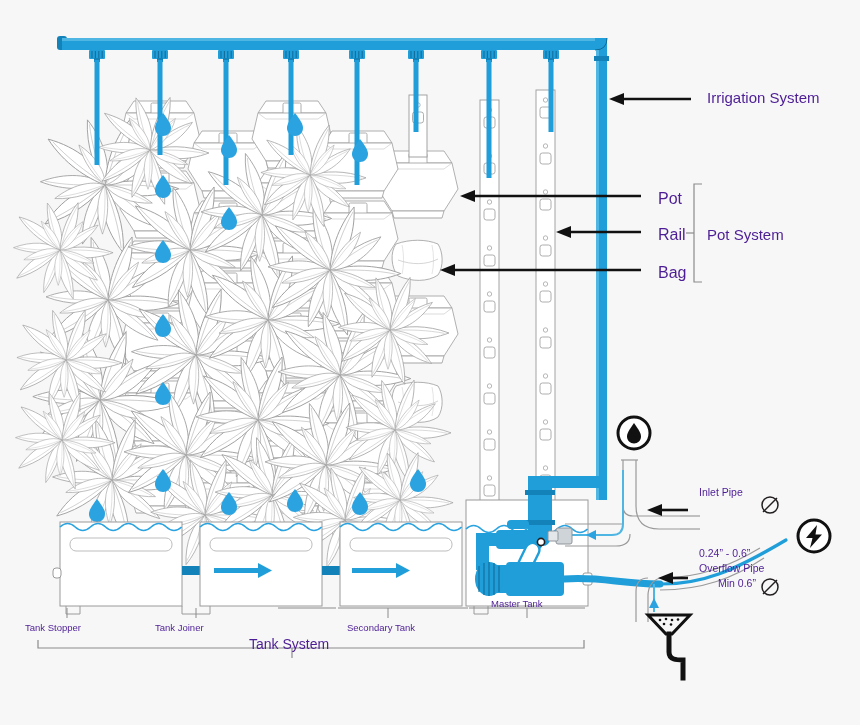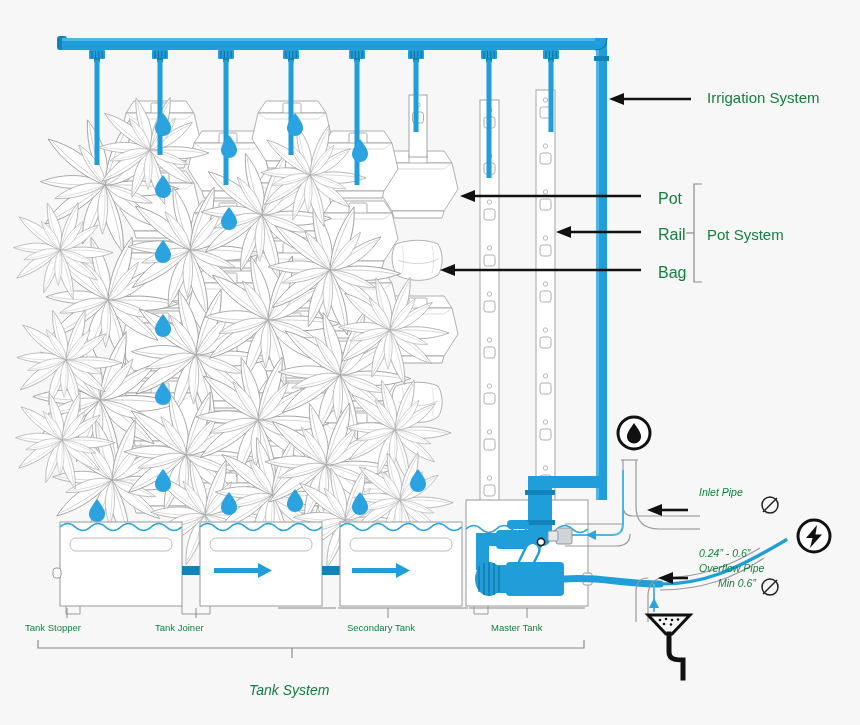--- a/index.html
+++ b/index.html
@@ -9,27 +9,27 @@
     font-family:"Liberation Sans", sans-serif;
     color:#231f20;
     overflow:hidden;
     position:relative;
   }
   #stage{position:absolute;left:0;top:0;width:860px;height:725px;}
   #stage svg{display:block;}
   .lbl{
     position:absolute;
     font-family:"Liberation Sans", sans-serif;
-    color:#15803d;
+    color:#4c1d95;
     white-space:pre;
     line-height:1.25;
   }
   .lbl-lg{font-size:15px;}
   .lbl-md{font-size:16px;}
-  .lbl-sm{font-size:10.5px;font-style:italic;}
+  .lbl-sm{font-size:10.5px;}
   .lbl-grp{font-size:14px;}
   .lbl-tank{font-size:9.5px;}
 </style>
 </head>
 <body>
 
 <div id="stage">
 <svg width="860" height="725" viewBox="0 0 860 725" xmlns="http://www.w3.org/2000/svg">
   <defs>
 
@@ -676,14 +676,14 @@
 
 <div class="lbl lbl-sm" style="left:699px; top:486px;">Inlet Pipe</div>
 <div class="lbl lbl-sm" style="left:699px; top:501px;margin-top:46px;">0.24” - 0.6”</div>
 
 <div class="lbl lbl-sm" style="left:699px; top:562px;">Overflow Pipe</div>
 <div class="lbl lbl-sm" style="left:718px; top:577px;text-align:right;">Min 0.6”</div>
 
 <div class="lbl lbl-tank" style="left:25px; top:622px;">Tank Stopper</div>
 <div class="lbl lbl-tank" style="left:155px; top:622px;">Tank Joiner</div>
 <div class="lbl lbl-tank" style="left:347px; top:622px;">Secondary Tank</div>
-<div class="lbl lbl-tank" style="left:491px; top:622px;">Master Tank</div>
-<div class="lbl lbl-grp" style="left:249px; top:682px;font-style:italic;">Tank System</div>
+<div class="lbl lbl-tank" style="left:491px; top:598px;">Master Tank</div>
+<div class="lbl lbl-grp" style="left:249px; top:636px;">Tank System</div>
 
 </body></html>

